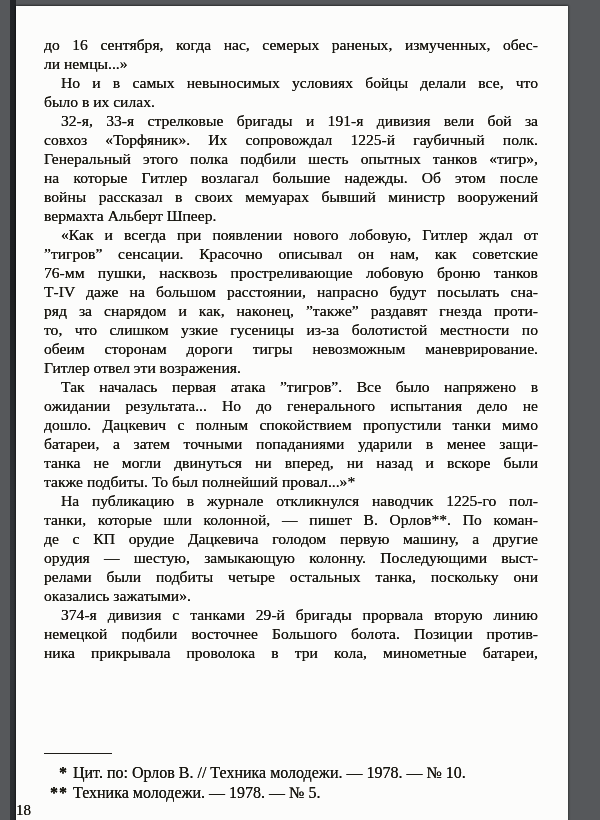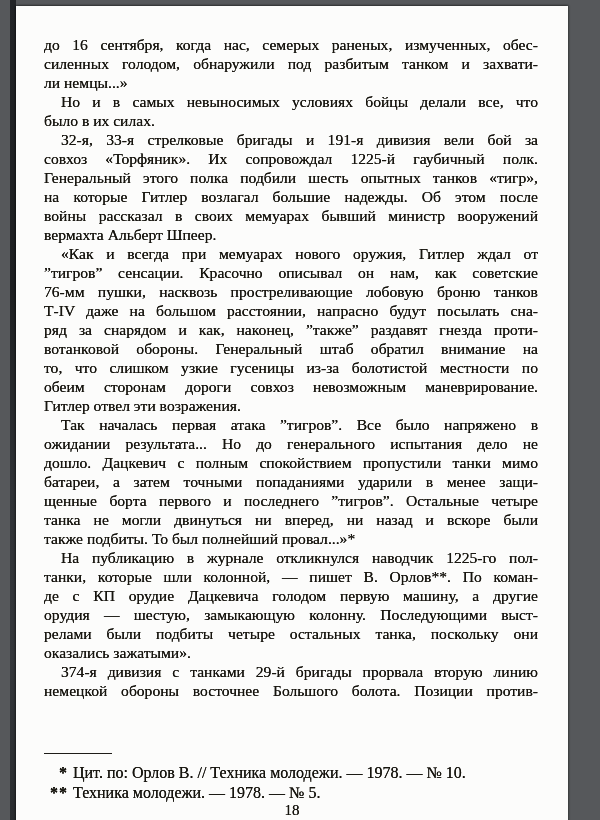--- a/index.html
+++ b/index.html
@@ -33,66 +33,64 @@
     position:absolute; top:757px; left:28px; right:30px;
     font-size:16px; line-height:20px; color:#17150f;
     text-shadow:0 0 .25px currentColor;
   }
   .fn-marker {
     display:inline-block; width:29px; text-align:right; padding-right:5px;
     box-sizing:border-box; font-weight:bold; letter-spacing:1px;
   }
   .page-num {
     position:absolute; top:796px; left:0; right:0;
-    text-align:center; font-size:15px; color:#17150f;
+    text-align:left; font-size:15px; color:#17150f;
     text-shadow:0 0 .3px currentColor;
   }
 </style>
 </head>
 <body>
 
 <div class="screenshot">
   <div class="spine-bar"></div>
   <div class="paper">
     <div class="body-text">
         <div class="line">до 16 сентября, когда нас, семерых раненых, измученных, обес-</div>
-        <div class="line">силенных голодом, обнаружили под разбитым танком и захвати-</div>
         <div class="line last">ли немцы...»</div>
         <div class="line indent">Но и в самых невыносимых условиях бойцы делали все, что</div>
         <div class="line last">было в их силах.</div>
         <div class="line indent">32-я, 33-я стрелковые бригады и 191-я дивизия вели бой за</div>
         <div class="line">совхоз «Торфяник». Их сопровождал 1225-й гаубичный полк.</div>
         <div class="line">Генеральный этого полка подбили шесть опытных танков «тигр»,</div>
         <div class="line">на которые Гитлер возлагал большие надежды. Об этом после</div>
         <div class="line">войны рассказал в своих мемуарах бывший министр вооружений</div>
         <div class="line last">вермахта Альберт Шпеер.</div>
-        <div class="line indent">«Как и всегда при мемуарах нового оружия, Гитлер ждал от</div>
+        <div class="line indent">«Как и всегда при появлении нового лобовую, Гитлер ждал от</div>
         <div class="line">”тигров” сенсации. Красочно описывал он нам, как советские</div>
         <div class="line">76-мм пушки, насквозь простреливающие лобовую броню танков</div>
         <div class="line">Т-IV даже на большом расстоянии, напрасно будут посылать сна-</div>
         <div class="line">ряд за снарядом и как, наконец, ”также” раздавят гнезда проти-</div>
-        <div class="line">вотанковой обороны. Генеральный штаб обратил внимание на</div>
         <div class="line">то, что слишком узкие гусеницы из-за болотистой местности по</div>
-        <div class="line">обеим сторонам дороги совхоз невозможным маневрирование.</div>
+        <div class="line">обеим сторонам дороги тигры невозможным маневрирование.</div>
         <div class="line last">Гитлер отвел эти возражения.</div>
         <div class="line indent">Так началась первая атака ”тигров”. Все было напряжено в</div>
         <div class="line">ожидании результата... Но до генерального испытания дело не</div>
         <div class="line">дошло. Дацкевич с полным спокойствием пропустили танки мимо</div>
         <div class="line">батареи, а затем точными попаданиями ударили в менее защи-</div>
-        <div class="line">щенные борта первого и последнего ”тигров”. Остальные четыре</div>
         <div class="line">танка не могли двинуться ни вперед, ни назад и вскоре были</div>
         <div class="line last">также подбиты. То был полнейший провал...»*</div>
         <div class="line indent">На публикацию в журнале откликнулся наводчик 1225-го пол-</div>
         <div class="line">танки, которые шли колонной, — пишет В. Орлов**. По коман-</div>
         <div class="line">де с КП орудие Дацкевича голодом первую машину, а другие</div>
         <div class="line">орудия — шестую, замыкающую колонну. Последующими выст-</div>
         <div class="line">релами были подбиты четыре остальных танка, поскольку они</div>
         <div class="line last">оказались зажатыми».</div>
         <div class="line indent">374-я дивизия с танками 29-й бригады прорвала вторую линию</div>
-        <div class="line">немецкой обороны восточнее Большого болота. Позиции против-</div>
+        <div class="line">немецкой подбили восточнее Большого болота. Позиции против-</div>
+        <div class="line">ника прикрывала проволока в три кола, минометные батареи,</div>
       </div>
     <div class="fn-rule"></div>
     <div class="footnotes">
         <div class="fn"><span class="fn-marker">*</span><span class="fn-text">Цит. по: Орлов В. // Техника молодежи. — 1978. — № 10.</span></div>
         <div class="fn"><span class="fn-marker">**</span><span class="fn-text">Техника молодежи. — 1978. — № 5.</span></div>
       </div>
     <div class="page-num">18</div>
   </div>
 </div>
 

